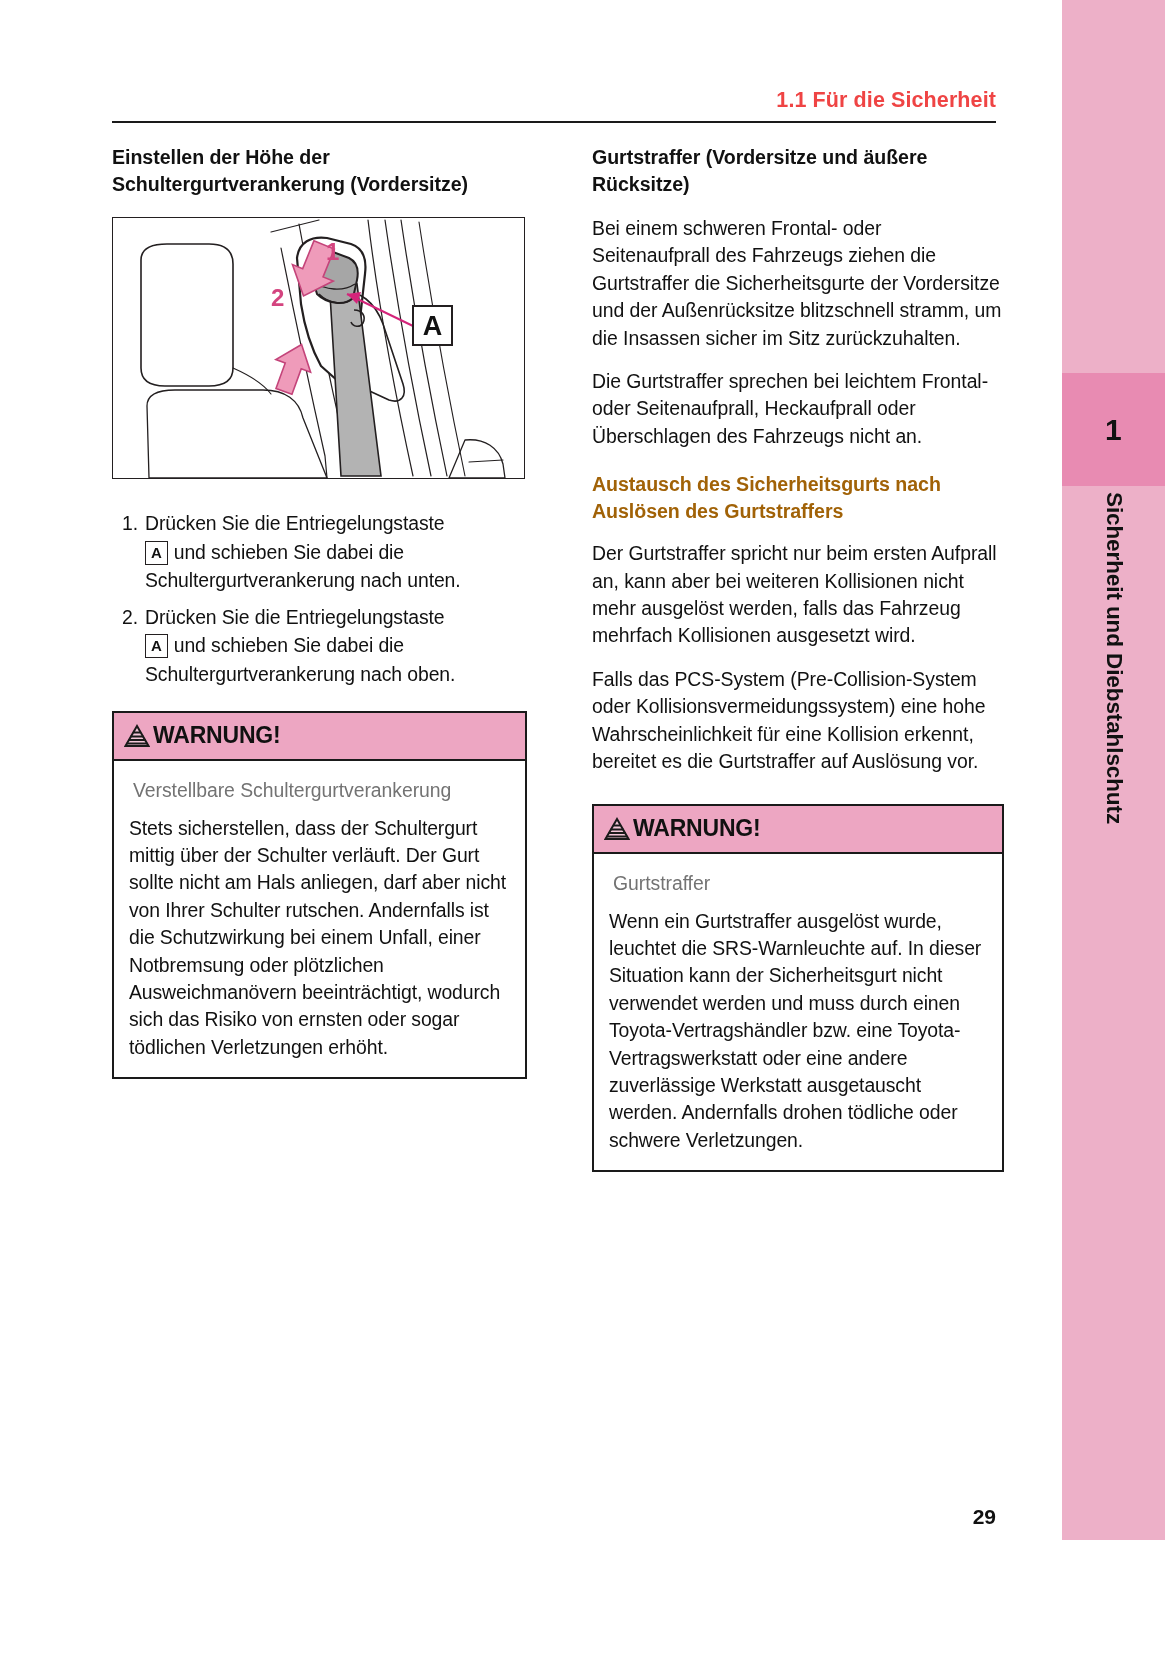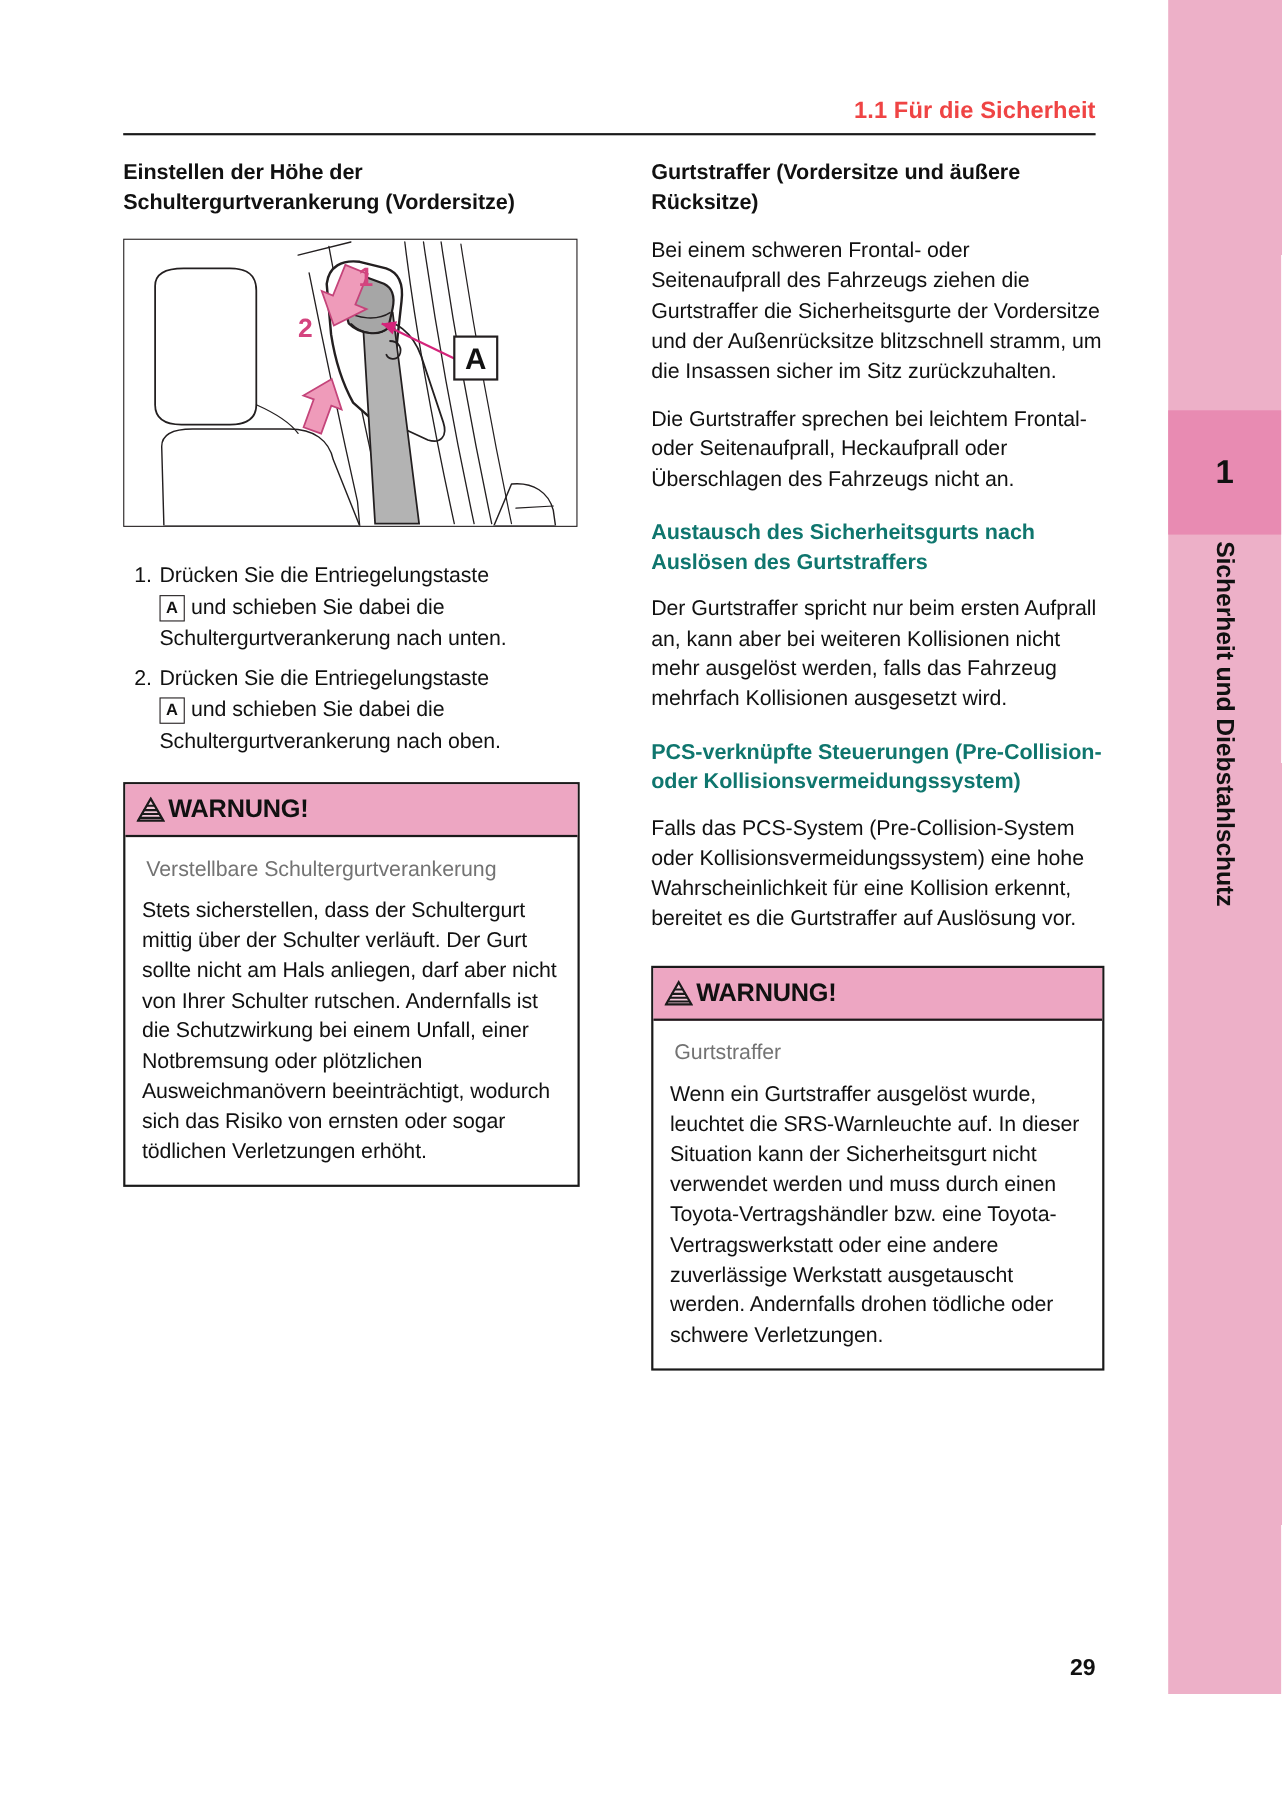--- a/index.html
+++ b/index.html
@@ -99,21 +99,21 @@
     line-height: 26.5px;
     font-weight: bold;
     color: #111111;
     letter-spacing: -0.05px;
   }
   h3.sub {
     margin: 21px 0 0 0;
     font-size: 19.6px;
     line-height: 26.5px;
     font-weight: bold;
-    color: #0f766e;
+    color: #a16207;
     letter-spacing: -0.05px;
   }
   p.body {
     margin: 16px 0 0 0;
     font-size: 19.4px;
     line-height: 27.4px;
     color: #111111;
     letter-spacing: -0.05px;
   }
   p.body.first { margin-top: 18px; }
@@ -335,21 +335,20 @@
   <div class="col col-right">
 
     <h2 class="sec">Gurtstraffer (Vordersitze und äußere Rücksitze)</h2>
 
     <p class="body first">Bei einem schweren Frontal- oder Seitenaufprall des Fahrzeugs ziehen die Gurtstraffer die Sicherheitsgurte der Vordersitze und der Außenrücksitze blitzschnell stramm, um die Insassen sicher im Sitz zurückzuhalten.</p>
     <p class="body">Die Gurtstraffer sprechen bei leichtem Frontal- oder Seitenaufprall, Heckaufprall oder Überschlagen des Fahrzeugs nicht an.</p>
 
     <h3 class="sub">Austausch des Sicherheitsgurts nach Auslösen des Gurtstraffers</h3>
     <p class="body">Der Gurtstraffer spricht nur beim ersten Aufprall an, kann aber bei weiteren Kollisionen nicht mehr ausgelöst werden, falls das Fahrzeug mehrfach Kollisionen ausgesetzt wird.</p>
 
-    <h3 class="sub">PCS-verknüpfte Steuerungen (Pre-Collision- oder Kollisionsvermeidungssystem)</h3>
     <p class="body">Falls das PCS-System (Pre-Collision-System oder Kollisionsvermeidungssystem) eine hohe Wahrscheinlichkeit für eine Kollision erkennt, bereitet es die Gurtstraffer auf Auslösung vor.</p>
 
     <div class="warnbox right">
       <div class="warnbar">
         <svg class="warn-icon" viewBox="0 0 26 24">
           <path d="M13 2 L24.5 22 L1.5 22 Z" fill="#f2c7d8" stroke="#1a1a1a" stroke-width="2"></path>
           <path d="M6.5 12.5 L19.5 12.5 M4.6 16 L21.4 16 M2.8 19.5 L23.2 19.5 M9.6 8.5 L16.4 8.5" stroke="#1a1a1a" stroke-width="1.9"></path>
         </svg>
         <span class="wlabel">WARNUNG!</span>
       </div>

